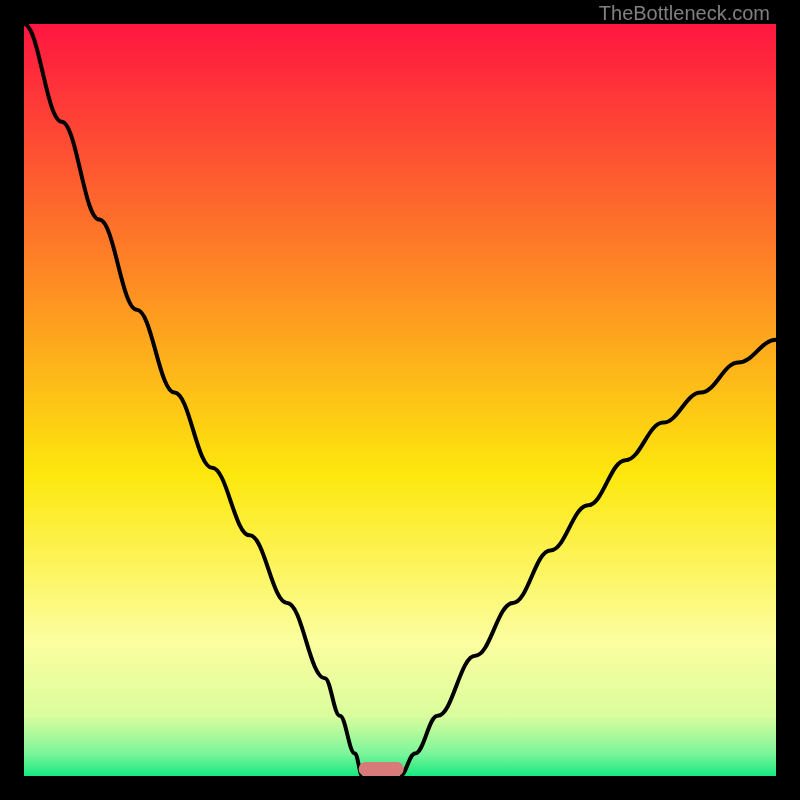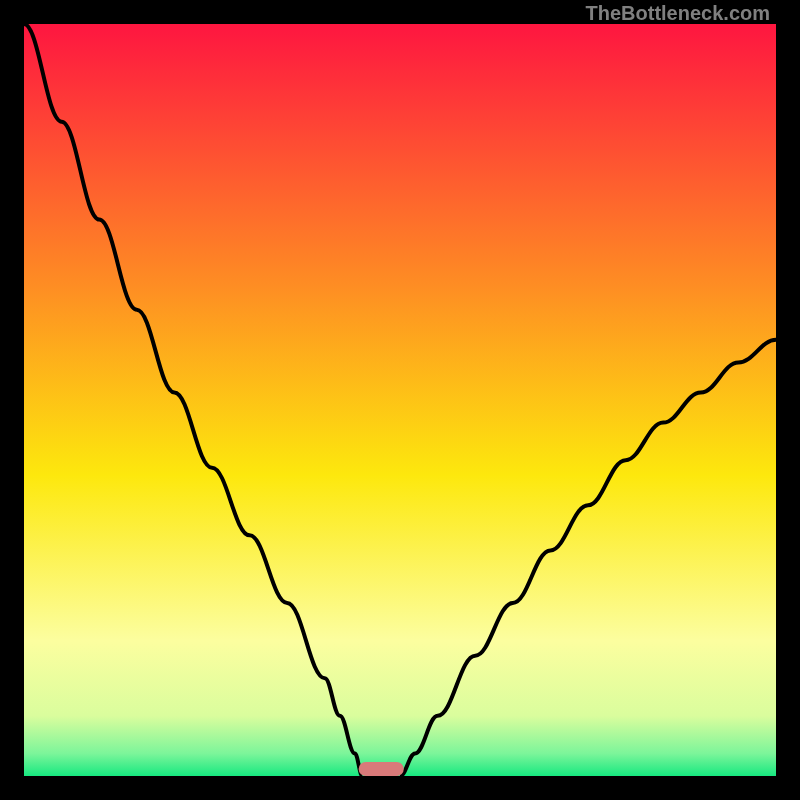--- a/index.html
+++ b/index.html
@@ -25,21 +25,21 @@
     width: 752px;
     height: 752px;
     overflow: hidden;
   }
   .attribution {
     position: absolute;
     top: 2px;
     right: 30px;
     color: #808080;
     font-size: 20px;
-    font-weight: 700;
+    font-weight: 400;
     z-index: 10;
   }
 </style>
 </head>
 <body>
 
 <div class="attribution">TheBottleneck.com</div>
 
 <div class="plot">
   <svg width="752" height="752" viewBox="0 0 752 752" preserveAspectRatio="none">

